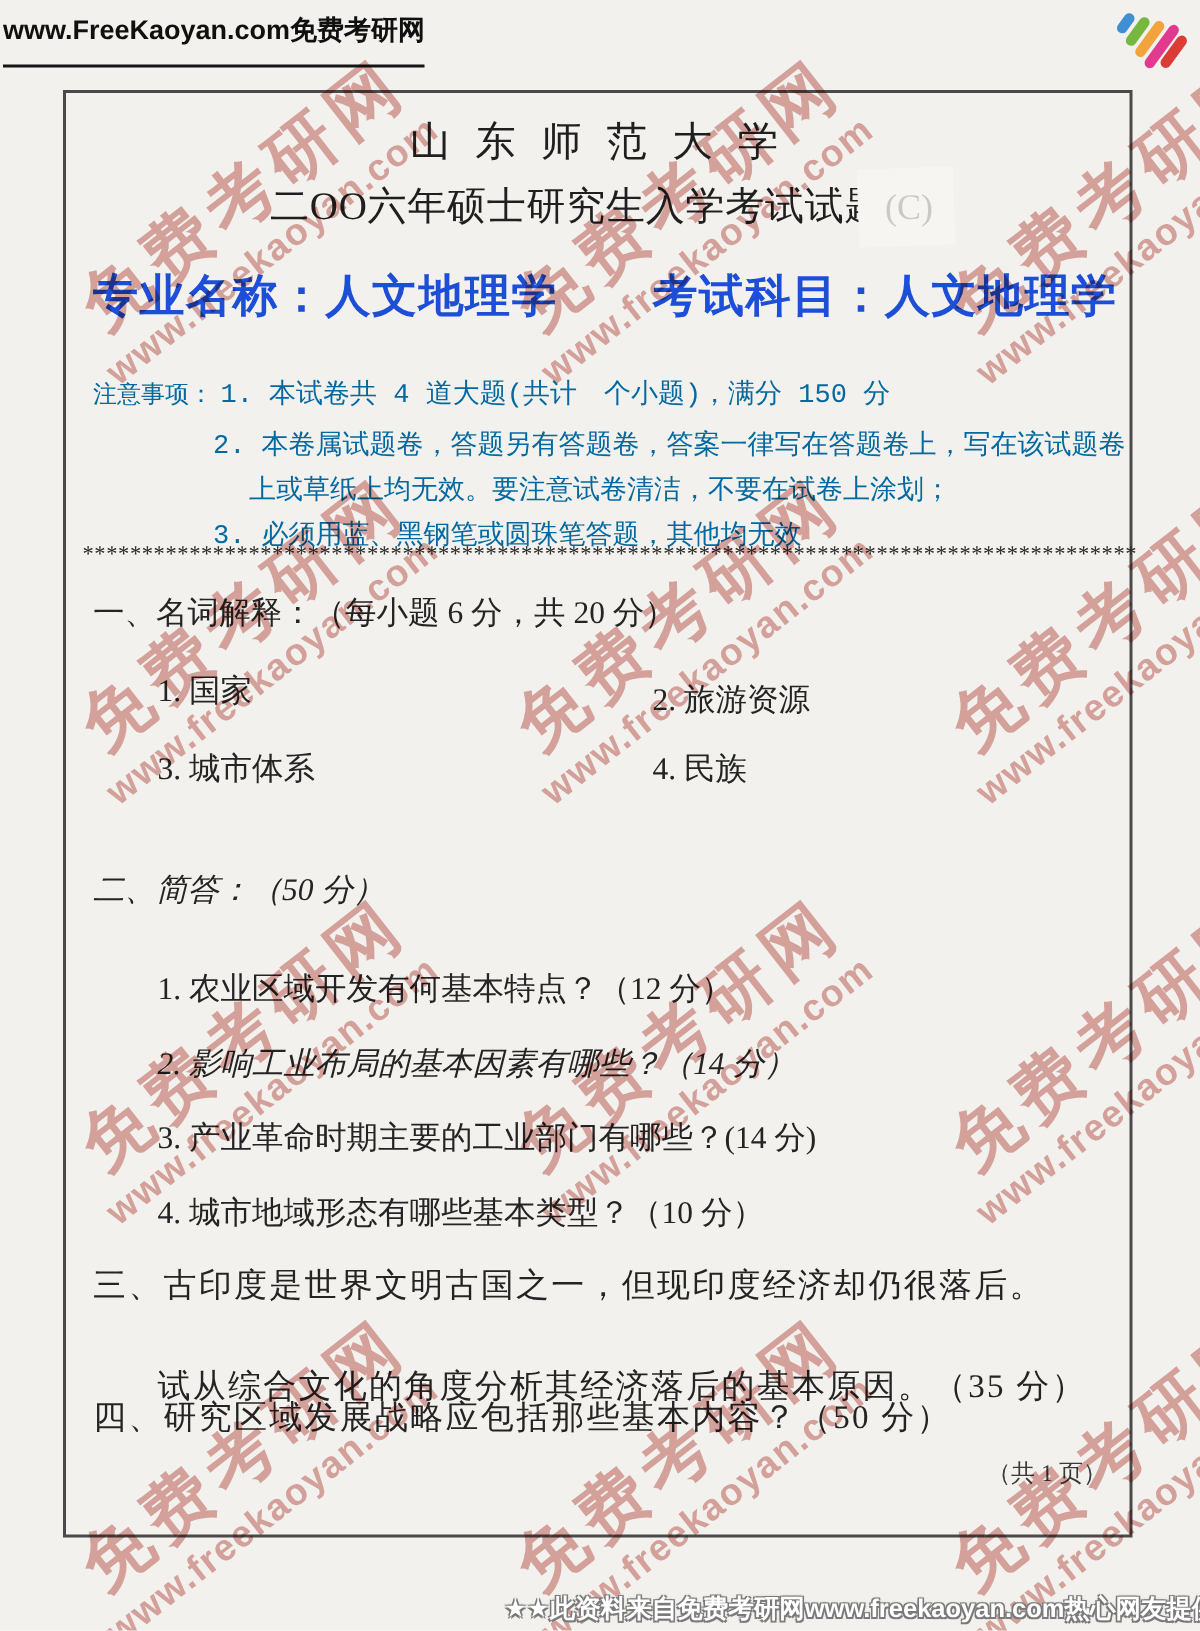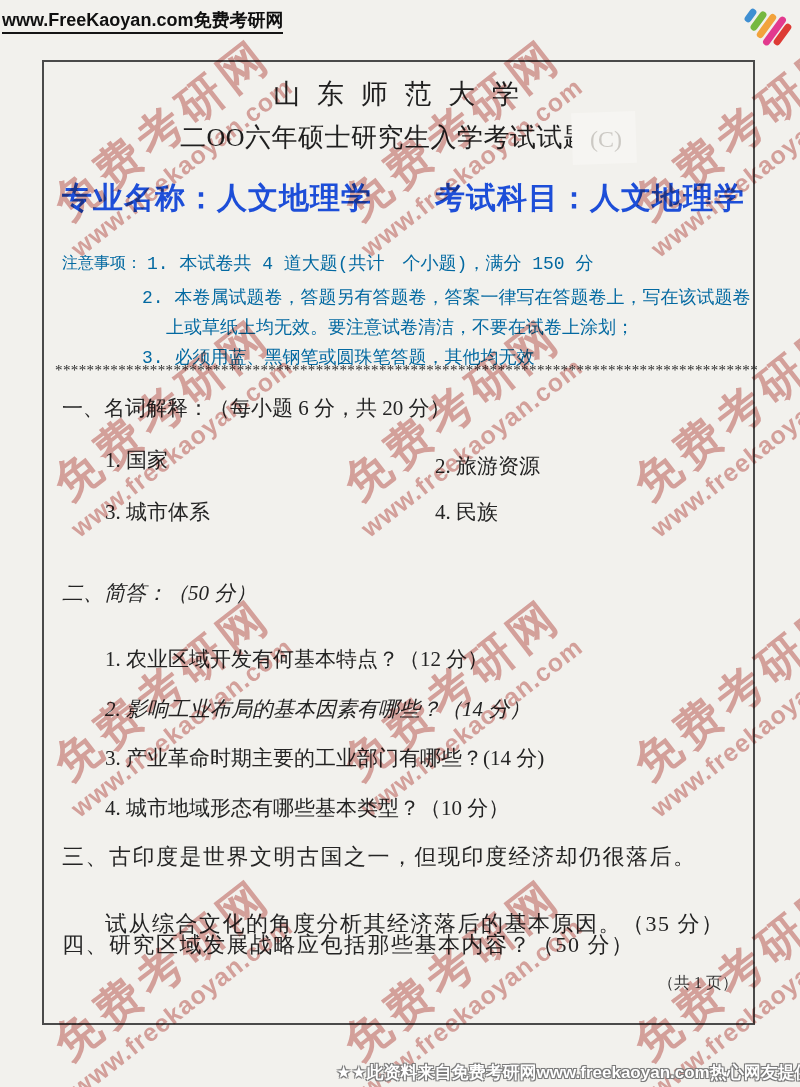--- a/index.html
+++ b/index.html
@@ -11,21 +11,21 @@
     color:#232323;
   }
   .page{position:relative;width:800px;height:1087px;overflow:hidden;}
 
   
   .banner{position:absolute;left:0;top:0;width:800px;height:56px;}
   .banner-text{
     display:inline-block;margin:8px 0 0 2px;
     font-family:"Liberation Sans","DejaVu Sans",sans-serif;
     font-weight:bold;font-size:18px;color:#101010;
-    border-bottom:2px solid #151515;padding-bottom:0;letter-spacing:0px;
+    border-bottom:2px solid #151515;padding-bottom:11px;letter-spacing:0px;
   }
   .logo{position:absolute;right:3px;top:3px;width:54px;height:52px;}
   .logo span{position:absolute;width:7px;border-radius:4px;transform:rotate(36deg);}
 
   
   .sheet-border{
     position:absolute;left:42px;top:60px;width:713px;height:965px;
     border:2px solid #4a4a4a;box-sizing:border-box;
   }
 

